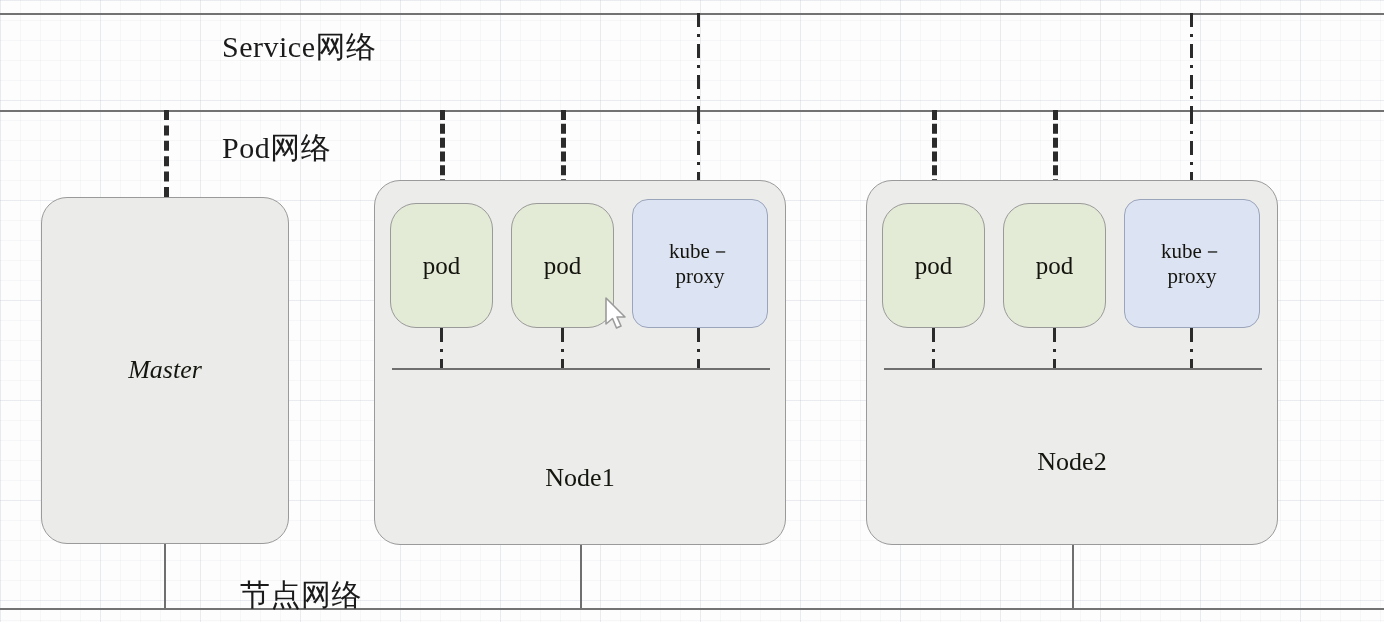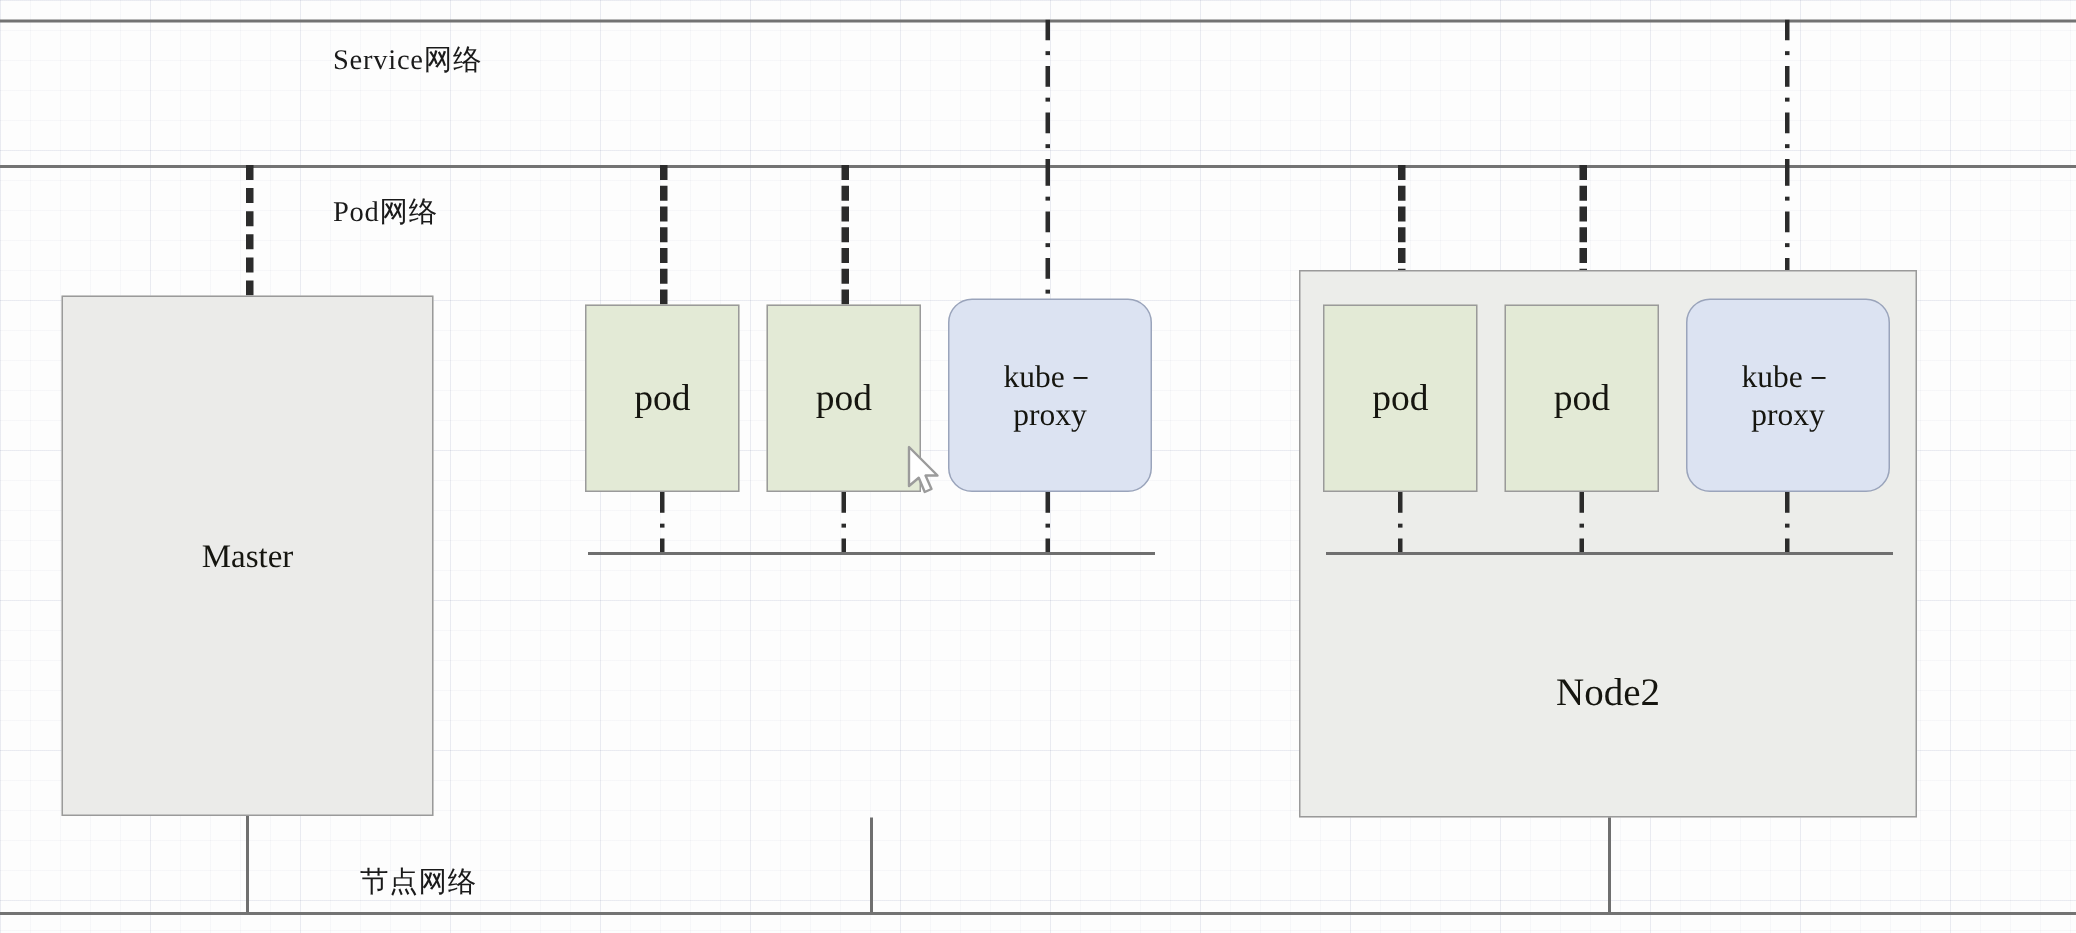--- a/index.html
+++ b/index.html
@@ -28,32 +28,33 @@
     left: 0;
     width: 1384px;
     height: 0;
     border-top: 2.5px solid #737373;
   }
 
   
   .zone-label {
     position: absolute;
     color: #1a1a1a;
-    font-size: 19px;
+    font-size: 30px;
     letter-spacing: 0.5px;
     white-space: nowrap;
   }
 
   
   .box {
     position: absolute;
     box-sizing: border-box;
     display: flex;
     align-items: center;
     justify-content: center;
+    border-radius: 26px;
   }
   .master-box {
     background: #ebebe9;
     border: 1.5px solid #9a9a9a;
   }
   .node-box {
     background: #ecedea;
     border: 1.5px solid #9a9a9a;
   }
   .pod-box {
@@ -65,21 +66,21 @@
     border: 1.5px solid #9aa4bb;
     border-radius: 16px;
   }
 
   .box-text {
     color: #15150f;
     text-align: center;
     line-height: 1.18;
     pointer-events: none;
   }
-  .master-box .box-text { font-size: 22px; }
+  .master-box .box-text { font-size: 26px; font-style: italic; }
   .node-box > .box-text {
     position: absolute;
     left: 0;
     right: 0;
     font-size: 26px;
   }
   .pod-box .box-text { font-size: 25px; }
   .proxy-box .box-text { font-size: 21px; }
 
   
@@ -145,20 +146,23 @@
   <div class="vline-dashed" style="left:1053px; top:110px; height:93px;"></div>
   <div class="vline-dashdot" style="left:1190px; top:110px; height:93px;"></div>
 
   <div class="vline-dashed" style="left:164px; top:110px; height:87px;"></div>
 
   <div class="box master-box" style="left:41px; top:197px; width:248px; height:347px;">
     <span class="box-text">Master</span>
   </div>
   <div class="vline-solid" style="left:164px; top:544px; height:64px;"></div>
 
+  <div class="box node-box" style="left:374px; top:180px; width:412px; height:365px;">
+    <span class="box-text" style="top:282px;">Node1</span>
+  </div>
 
   <div class="box pod-box" style="left:390px; top:203px; width:103px; height:125px;">
     <span class="box-text">pod</span>
   </div>
   <div class="box pod-box" style="left:511px; top:203px; width:103px; height:125px;">
     <span class="box-text">pod</span>
   </div>
   <div class="box proxy-box" style="left:632px; top:199px; width:136px; height:129px;">
     <span class="box-text">
       <span>kube－</span><br>

